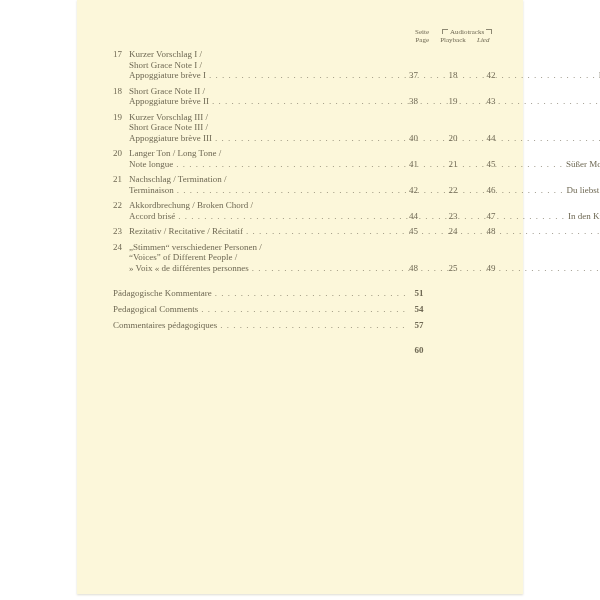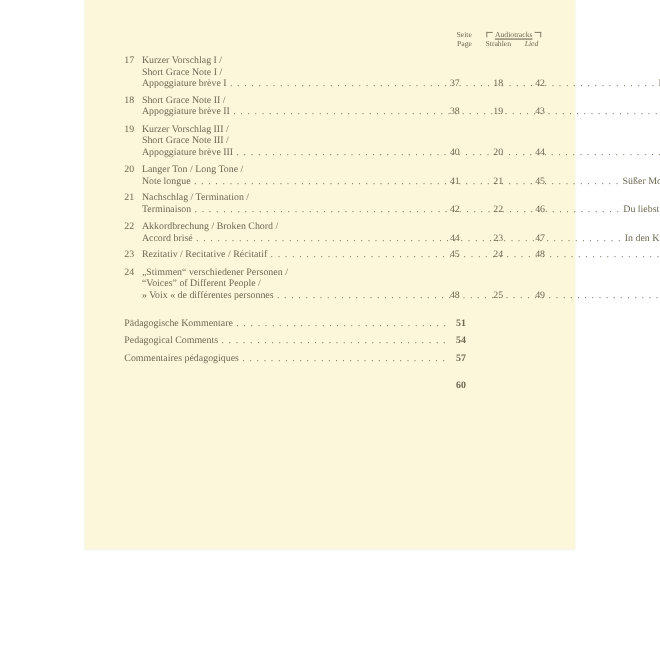--- a/index.html
+++ b/index.html
@@ -6,38 +6,38 @@
   .canvas{
     position:relative;
     width:600px;height:600px;
     background:#ffffff;
     overflow:hidden;
     font-family:"Liberation Serif","DejaVu Serif",serif;
   }
   .paper{
     position:absolute;
     left:77px;top:0;
-    width:446px;height:499px;
+    width:446px;height:594px;
     background:#fcf7da;
     box-shadow:0 1px 2px rgba(120,110,70,0.25);
     color:#6f6954;
     box-sizing:border-box;
   }
   
   .head-grid{
     display:grid;
     grid-template-columns:16px 280px 20px 48px 28px;
     padding:28px 18px 0 36px;
     font-size:7px;
     line-height:8px;
   }
   .hd-page{grid-column:3;text-align:right;}
   .hd-audio{grid-column:4 / 6;}
   .audio-brackets{
-    display:flex;align-items:flex-start;justify-content:center;gap:2px;text-decoration:underline;
+    display:flex;align-items:flex-start;justify-content:center;gap:2px;
   }
   .corner{display:inline-block;width:5px;height:4px;margin-top:1px;border-top:0.8px solid #8d8872;}
   .corner.left{border-left:0.8px solid #8d8872;}
   .corner.right{border-right:0.8px solid #8d8872;}
   .hd-playback{grid-column:4;text-align:center;}
   .hd-lied{grid-column:5;text-align:left;font-style:italic;}
   
   .entries{margin-top:5px;font-size:9px;line-height:10.5px;}
   .entry{
     display:grid;
@@ -79,21 +79,21 @@
     <div class="head-grid">
       <div class="hd-page">Seite</div>
       <div class="hd-audio">
         <div class="audio-brackets">
           <span class="corner left"></span>
           <span>Audiotracks</span>
           <span class="corner right"></span>
         </div>
       </div>
       <div class="hd-page">Page</div>
-      <div class="hd-playback">Strahlen</div>
+      <div class="hd-playback">Playback</div>
       <div class="hd-lied">Lied</div>
     </div>
 
     <div class="entries" id="entries">
   <div class="entry">
     <div class="num">17</div>
     <div class="stack">
       <div class="tline">Kurzer Vorschlag I /</div>
             <div class="tline">Short Grace Note I /</div>
             <div class="lastline">

